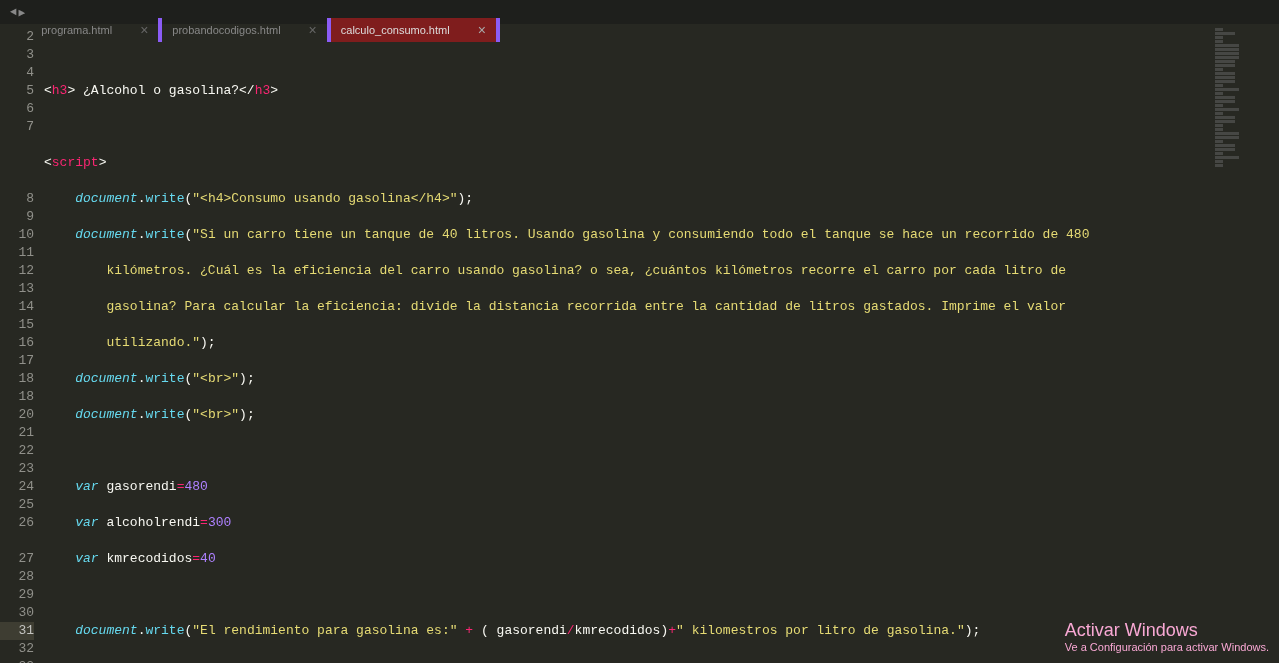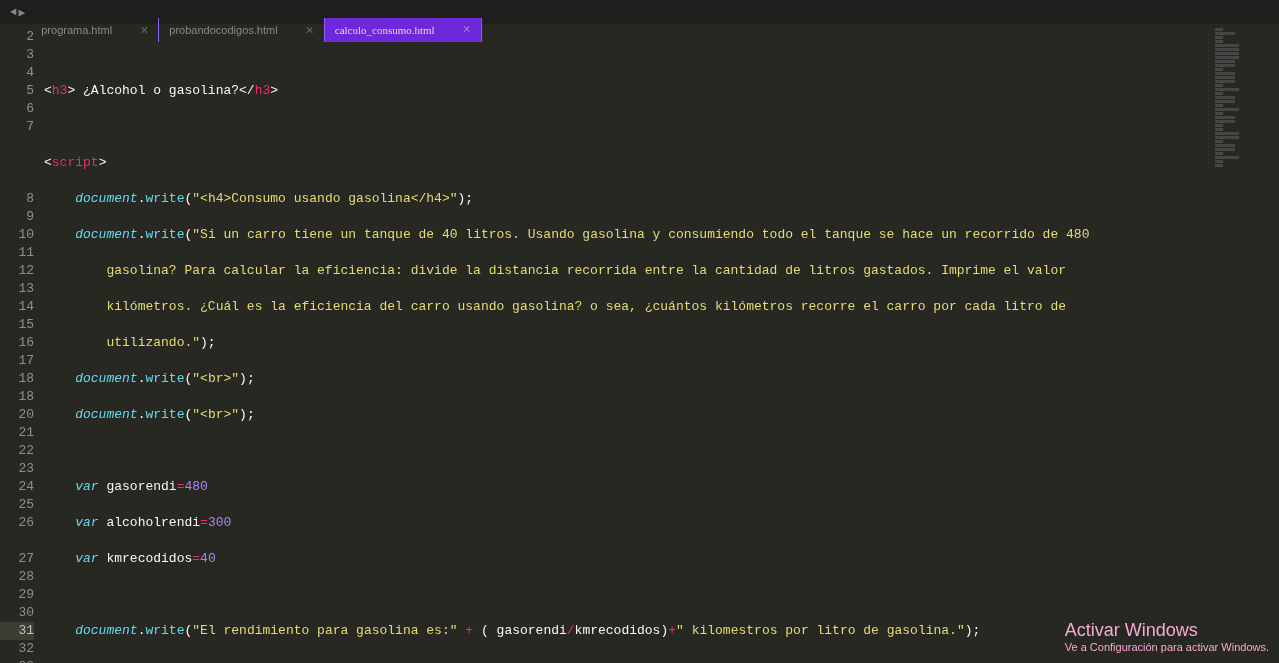--- a/index.html
+++ b/index.html
@@ -1,21 +1,21 @@
 <!DOCTYPE html>
 <html><head>
 <meta charset="utf-8">
 <style>
 * { margin:0; padding:0; box-sizing:border-box; }
 body { background:#272822; font-family:Consolas,'Courier New',monospace; font-size:13px; color:#f8f8f2; overflow:hidden; width:1279px; height:663px; position:relative; }
 .tab-bar { background:#1e1f1c; height:24px; display:flex; align-items:center; padding-left:4px; }
 .nav-arrows { display:flex; gap:2px; padding:0 6px; color:#888; font-size:11px; }
 .nav-arrows span { cursor:pointer; }
-.tab { display:flex; align-items:center; padding:0 10px; height:24px; color:#888; font-size:11px; cursor:pointer; border-right:1px solid #8b5cf6; font-family:sans-serif; gap:28px;margin-top:36px; }
-.tab.active { background:#6d28d9; color:#ddd;font-family:Liberation Serif, serif; }
+.tab { display:flex; align-items:center; padding:0 10px; height:24px; color:#888; font-size:11px; cursor:pointer; border-right:4px solid #8b5cf6; font-family:sans-serif; gap:28px;margin-top:36px; }
+.tab.active { background:#7f1d1d; color:#ddd; }
 .tab .close { font-size:14px; color:#666; }
 .tab.active .close { color:#aaa; }
 .editor { display:flex; height:639px; }
 .gutter { width:44px; text-align:right; padding-right:10px; color:#90908a; font-size:13px; line-height:18px; padding-top:4px; user-select:none; }
 .gutter div { height:18px; }
 .gutter .active-line { background:#3e3d32; color:#c2c2bf;padding-left:12px; }
 .code { flex:1; padding-top:4px; line-height:18px; white-space:pre; font-size:13px; position:relative; }
 .line { height:18px; }
 .tagname { color:#f92672; }
 .bracket { color:#f8f8f2; }
@@ -99,22 +99,22 @@
     <div>32</div>
     <div>33</div>
   </div>
   <div class="code">
 <div class="line"></div>
 <div class="line"><span class="bracket">&lt;</span><span class="tagname">h3</span><span class="bracket">&gt;</span><span> ¿Alcohol o gasolina?</span><span class="bracket">&lt;/</span><span class="tagname">h3</span><span class="bracket">&gt;</span></div>
 <div class="line"></div>
 <div class="line"><span class="bracket">&lt;</span><span class="tagname">script</span><span class="bracket">&gt;</span></div>
 <div class="line">    <span class="ident">document</span><span class="punct">.</span><span class="func">write</span><span class="paren">(</span><span class="str">"&lt;h4&gt;Consumo usando gasolina&lt;/h4&gt;"</span><span class="paren">)</span><span class="punct">;</span></div>
 <div class="line">    <span class="ident">document</span><span class="punct">.</span><span class="func">write</span><span class="paren">(</span><span class="str">"Si un carro tiene un tanque de 40 litros. Usando gasolina y consumiendo todo el tanque se hace un recorrido de 480 </span></div>
+<div class="line">        <span class="str">kilómetros. ¿Cuál es la eficiencia del carro usando gasolina? o sea, ¿cuántos kilómetros recorre el carro por cada litro de </span></div>
 <div class="line">        <span class="str">gasolina? Para calcular la eficiencia: divide la distancia recorrida entre la cantidad de litros gastados. Imprime el valor </span></div>
-<div class="line">        <span class="str">kilómetros. ¿Cuál es la eficiencia del carro usando gasolina? o sea, ¿cuántos kilómetros recorre el carro por cada litro de </span></div>
 <div class="line">        <span class="str">utilizando."</span><span class="paren">)</span><span class="punct">;</span></div>
 <div class="line">    <span class="ident">document</span><span class="punct">.</span><span class="func">write</span><span class="paren">(</span><span class="str">"&lt;br&gt;"</span><span class="paren">)</span><span class="punct">;</span></div>
 <div class="line">    <span class="ident">document</span><span class="punct">.</span><span class="func">write</span><span class="paren">(</span><span class="str">"&lt;br&gt;"</span><span class="paren">)</span><span class="punct">;</span></div>
 <div class="line"></div>
 <div class="line">    <span class="kw">var</span> <span class="var">gasorendi</span><span class="op">=</span><span class="num">480</span></div>
 <div class="line">    <span class="kw">var</span> <span class="var">alcoholrendi</span><span class="op">=</span><span class="num">300</span></div>
 <div class="line">    <span class="kw">var</span> <span class="var">kmrecodidos</span><span class="op">=</span><span class="num">40</span></div>
 <div class="line"></div>
 <div class="line">    <span class="ident">document</span><span class="punct">.</span><span class="func">write</span><span class="paren">(</span><span class="str">"El rendimiento para gasolina es:" </span><span class="op">+</span> <span class="paren">(</span> <span class="var">gasorendi</span><span class="op">/</span><span class="var">kmrecodidos</span><span class="paren">)</span><span class="op">+</span><span class="str">" kilomestros por litro de gasolina."</span><span class="paren">)</span><span class="punct">;</span></div>
 <div class="line"></div>

